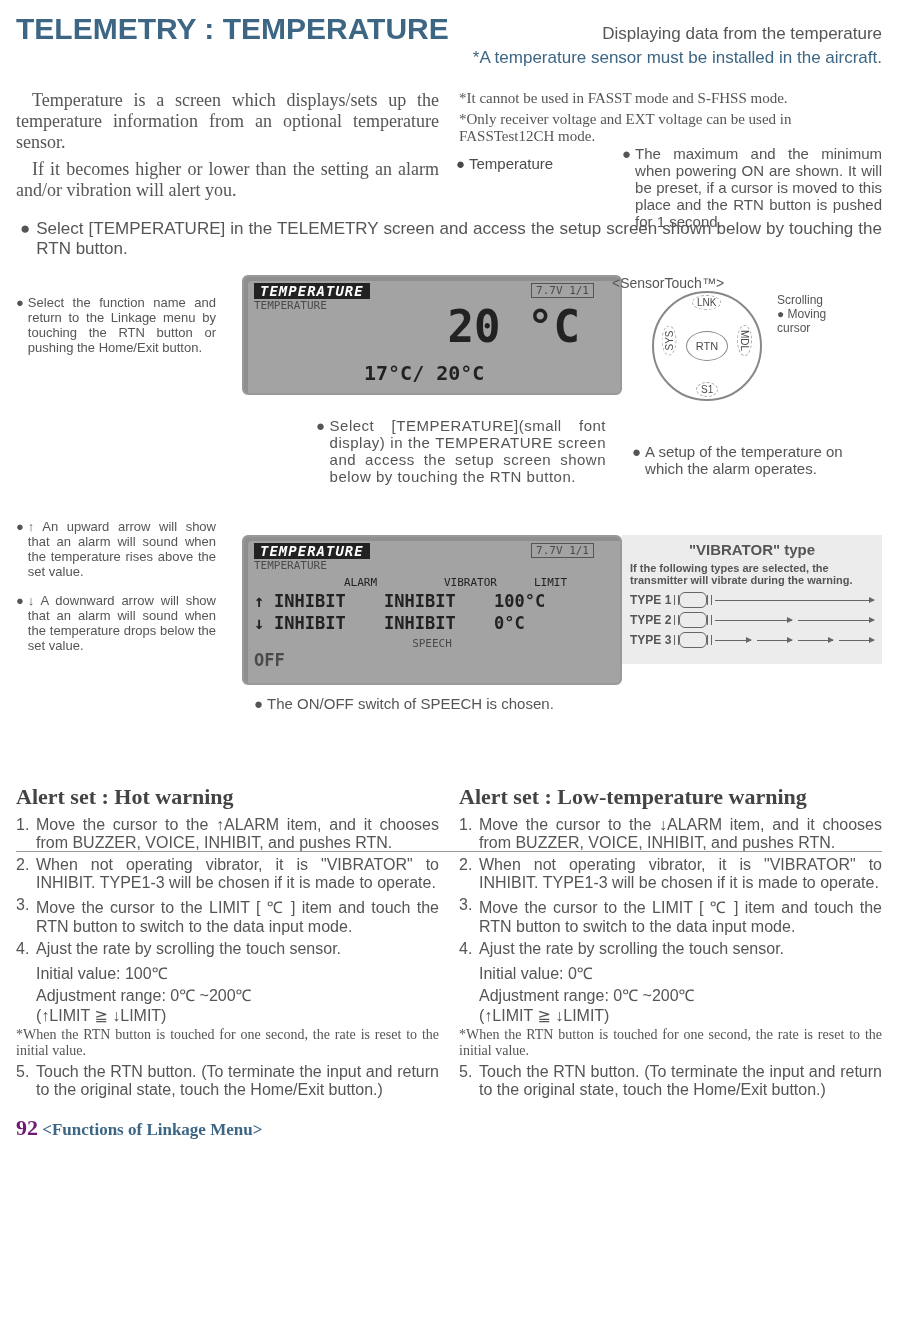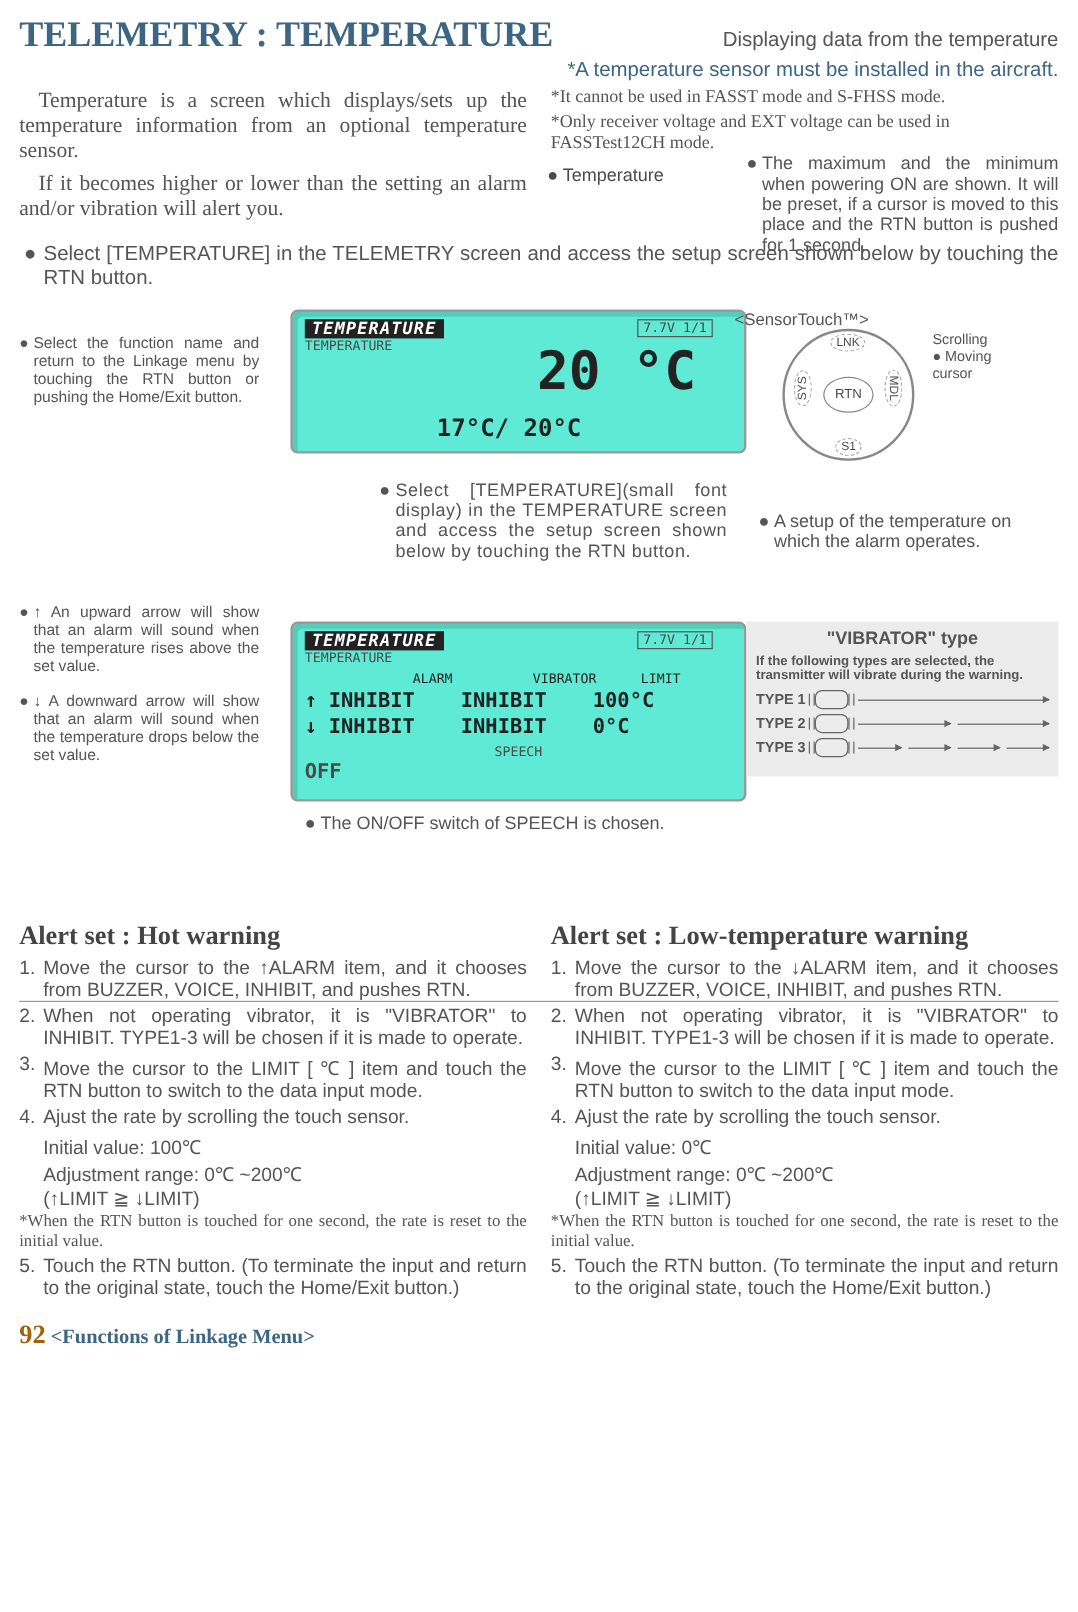--- a/index.html
+++ b/index.html
@@ -7,38 +7,38 @@
     margin: 0;
     padding: 0;
     font-family: Arial, Helvetica, sans-serif;
     color: #4a4a4a;
     width: 898px;
     background: #fff;
   }
   .page { padding: 12px 16px 12px 16px; }
   .title-row { display: flex; align-items: baseline; justify-content: space-between; }
   .main-title {
-    font-family: Liberation Serif, serif;
+    font-family: Liberation Sans, sans-serif;
     font-size: 30px;
     font-weight: bold;
     color: #3c6684;
     margin: 0;
   }
   .title-sub {
     font-size: 17px;
     color: #555;
     text-align: right;
   }
   .sensor-note {
     font-size: 17px;
     color: #3c6684;
     text-align: right;
     margin-top: 2px;
   }
-  .intro-wrap { display: flex; gap: 20px; margin-top: 5px; }
+  .intro-wrap { display: flex; gap: 20px; margin-top: 22px; }
   .intro-left { flex: 1; font-family: "Times New Roman", serif; font-size: 18px; color: #555; }
   .intro-left p { margin: 0 0 6px 0; text-indent: 16px; text-align: justify; }
   .intro-right { flex: 1; font-family: "Times New Roman", serif; font-size: 15px; color: #555; }
   .intro-right p { margin: 0 0 4px 0; }
   .mid-bullet {
     font-size: 17px;
     color: #555;
     margin: 12px 0 6px 0;
     display: flex;
   }
@@ -52,21 +52,21 @@
     font-size: 13px;
     color: #555;
   }
   .left-notes .note { margin-bottom: 14px; display: flex; text-align: justify; }
   .left-notes .dot { margin-right: 4px; }
   .lcd-box {
     position: absolute;
     border: 2px solid #999;
     border-radius: 6px;
     box-shadow: inset 4px 4px 0 rgba(0,0,0,0.12);
-    background: #5eead4;
+    background: #a3a3a3;
     padding: 6px 10px;
     font-family: monospace;
   }
   .lcd1 { left: 226px; top: 10px; width: 380px; height: 120px; }
   .lcd-header {
     font-size: 14px;
     font-weight: bold;
     font-style: italic;
     background: #222;
     color: #fff;
@@ -266,21 +266,21 @@
     text-align: justify;
   }
   hr.sep { border: none; border-top: 1px solid #999; margin: 6px 0; }
   .footer {
     margin-top: 12px;
     font-family: "Times New Roman", serif;
     font-size: 17px;
     font-weight: bold;
     color: #3c6684;
   }
-  .footer .pgnum { font-size: 22px; color: #a16207; }
+  .footer .pgnum { font-size: 22px; color: #701a75; }
 </style>
 </head>
 <body>
 
 <div class="page">
 
   <div class="title-row">
     <h1 class="main-title">TELEMETRY : TEMPERATURE</h1>
     <div class="title-sub">Displaying data from the temperature</div>
   </div>

